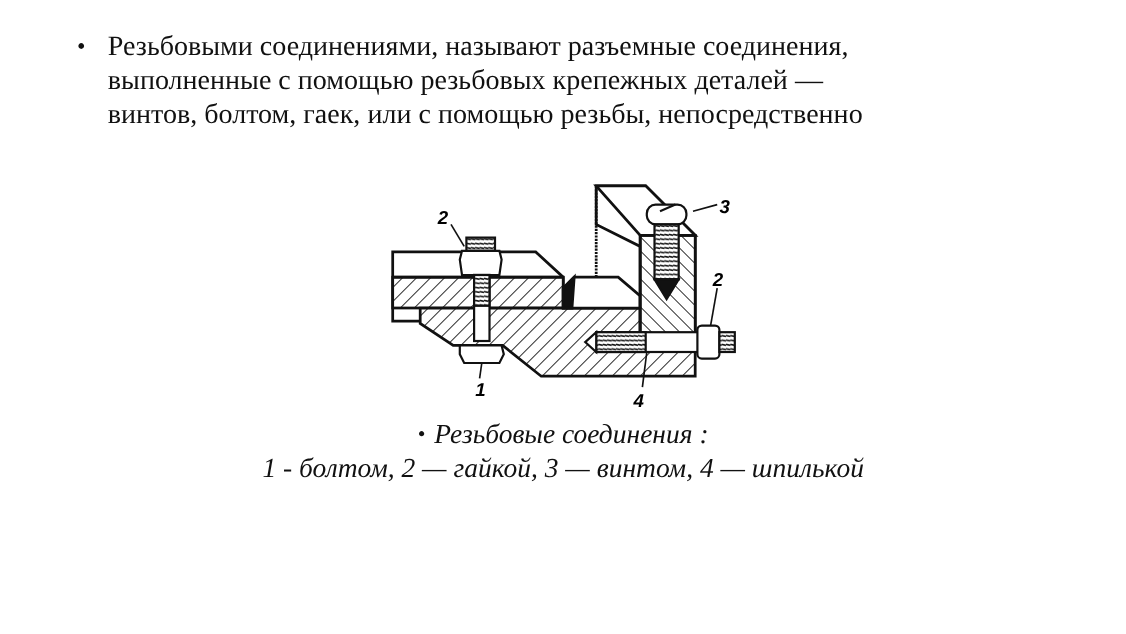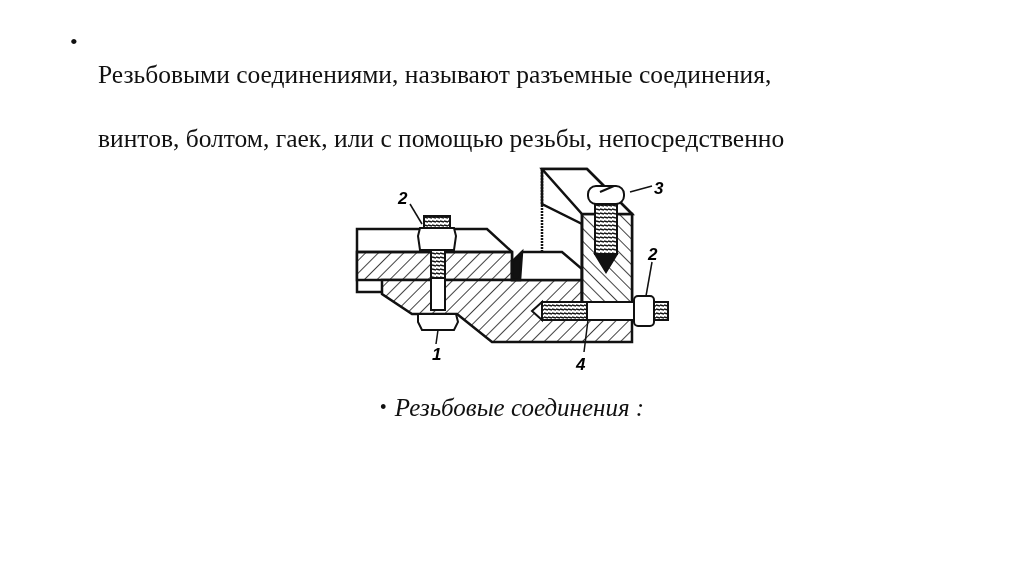--- a/index.html
+++ b/index.html
@@ -3,37 +3,38 @@
   <meta charset="utf-8">
   <style>
     html, body { margin: 0; padding: 0; background: #ffffff; }
     body { width: 1024px; height: 576px; position: relative; overflow: hidden;
            font-family: "Liberation Serif", "DejaVu Serif", serif; color: #111; }
     .slide { position: absolute; left: 0; top: 0; width: 1024px; height: 576px; }
     .main-bullet { position: absolute; left: 70px; top: 26px; width: 880px;
                    font-size: 25.5px; line-height: 31px; }
     .main-bullet .dot { position: absolute; left: 0; top: 0; font-size: 22px; }
     .main-bullet .text { display: block; margin-left: 28px; }
-    .main-bullet .line { display: block; white-space: nowrap; margin-top: 33px; }
+    .main-bullet .line { display: block; white-space: nowrap; }
     .figure { position: absolute; left: 352px; top: 164px; width: 330px; height: 210px; }
     .caption { position: absolute; left: 0; width: 1024px; top: 381px; text-align: center;
                font-style: italic; font-size: 25px; line-height: 30px; }
-    .caption .line { display: block; white-space: nowrap; margin-top: 12px; }
+    .caption .line { display: block; white-space: nowrap; }
     .caption .dot { font-style: normal; font-size: 20px; margin-right: 8px; position: relative; top: -2px; }
     .label { font-family: "Liberation Sans", sans-serif; font-style: italic; font-weight: bold; font-size: 17px; }
   </style>
 </head>
 <body>
 
 <div class="slide">
 
   <div class="main-bullet">
     <span class="dot">•</span>
     <span class="text">
       <span class="line">Резьбовыми соединениями, называют разъемные соединения,</span>
+      <span class="line">выполненные с помощью резьбовых крепежных деталей —</span>
       <span class="line">винтов, болтом, гаек, или с помощью резьбы, непосредственно</span>
     </span>
   </div>
 
   <div class="figure">
     <svg width="330" height="210" viewBox="0 0 330 210" xmlns="http://www.w3.org/2000/svg">
       <defs>
         <pattern id="hatch" patternUnits="userSpaceOnUse" width="9" height="9" patternTransform="rotate(45)">
           <rect width="9" height="9" fill="#fff"></rect>
           <line x1="0" y1="0" x2="0" y2="9" stroke="#111" stroke-width="1.6"></line>
@@ -96,15 +97,16 @@
       <text class="label" x="302" y="30">3</text>
       <text class="label" x="296" y="96">2</text>
       <text class="label" x="224" y="206">4</text>
     </svg>
   </div>
 
   <div class="caption">
     <span class="line">
       <span class="dot">•</span><span>Резьбовые соединения :</span>
     </span>
+    <span class="line">1 - болтом, 2 — гайкой, 3 — винтом, 4 — шпилькой</span>
   </div>
 
 </div>
 
 </body></html>

